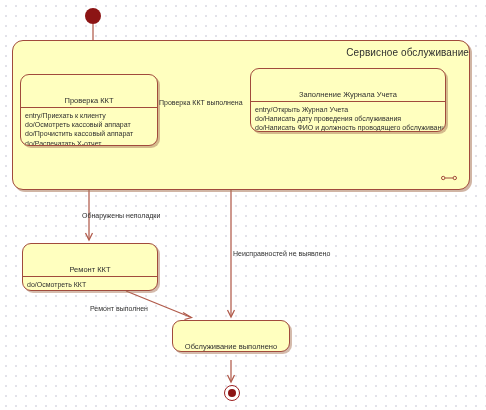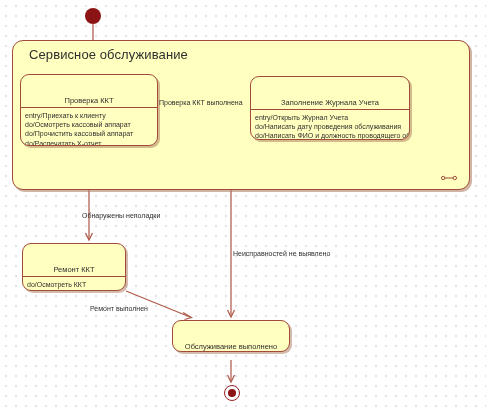--- a/index.html
+++ b/index.html
@@ -31,22 +31,22 @@
     border: 1.4px solid #a14b3c;
     border-radius: 11px;
     box-sizing: border-box;
     box-shadow: 2px 2px 0 0 rgba(170,120,90,0.55);
   }
   .composite-title {
     position: absolute;
     left: 16px;
     right: 0;
     top: 6px;
-    text-align: left;
-    font-size: 13px;
+    text-align: right;
+    font-size: 10px;
     color: #2f2f2f;
     letter-spacing: 0.1px;
   }
   .composite-icon {
     position: absolute;
     right: 12px;
     bottom: 7px;
     width: 16px;
     height: 8px;
   }
@@ -75,22 +75,22 @@
     padding: 3px 4px 4px 4px;
   }
   .state-body div {
     font-size: 7px;
     color: #2f2f2f;
     line-height: 9.2px;
     white-space: nowrap;
   }
 
   #state-check   { left: 20px;  top: 74px;  width: 138px; height: 72px; }
-  #state-journal { left: 250px; top: 76px;  width: 160px; height: 64px; }
-  #state-repair  { left: 22px;  top: 243px; width: 104px; height: 48px; }
+  #state-journal { left: 250px; top: 68px;  width: 196px; height: 64px; }
+  #state-repair  { left: 22px;  top: 243px; width: 136px; height: 48px; }
   #state-done    { left: 172px; top: 320px; width: 118px; height: 32px; }
 
   
   .initial-node {
     position: absolute;
     left: 85px; top: 8px;
     width: 16px; height: 16px;
     border-radius: 50%;
     background: #8c1414;
   }

